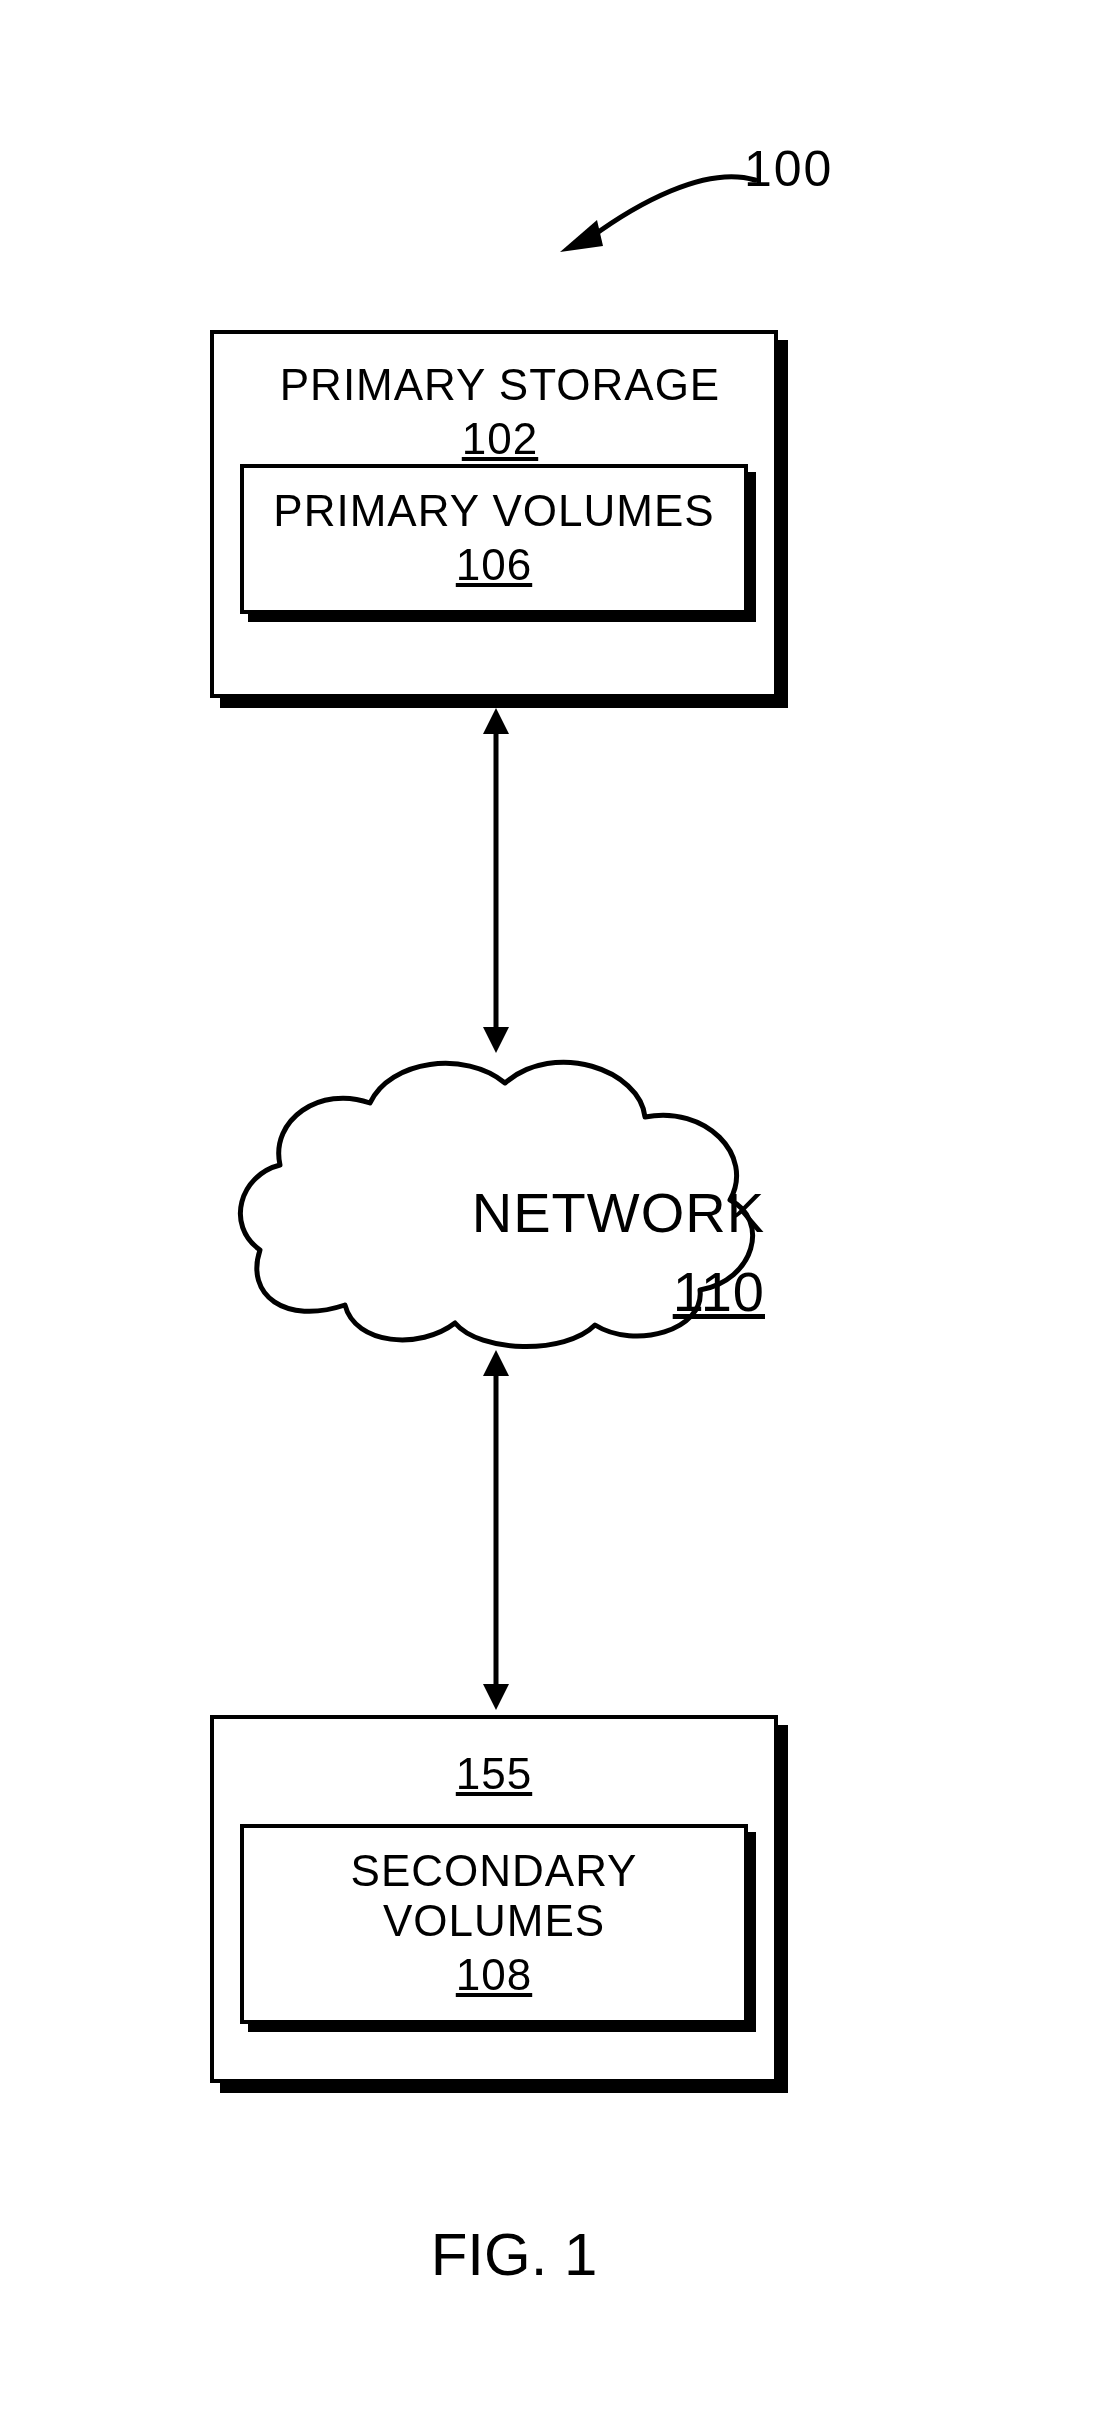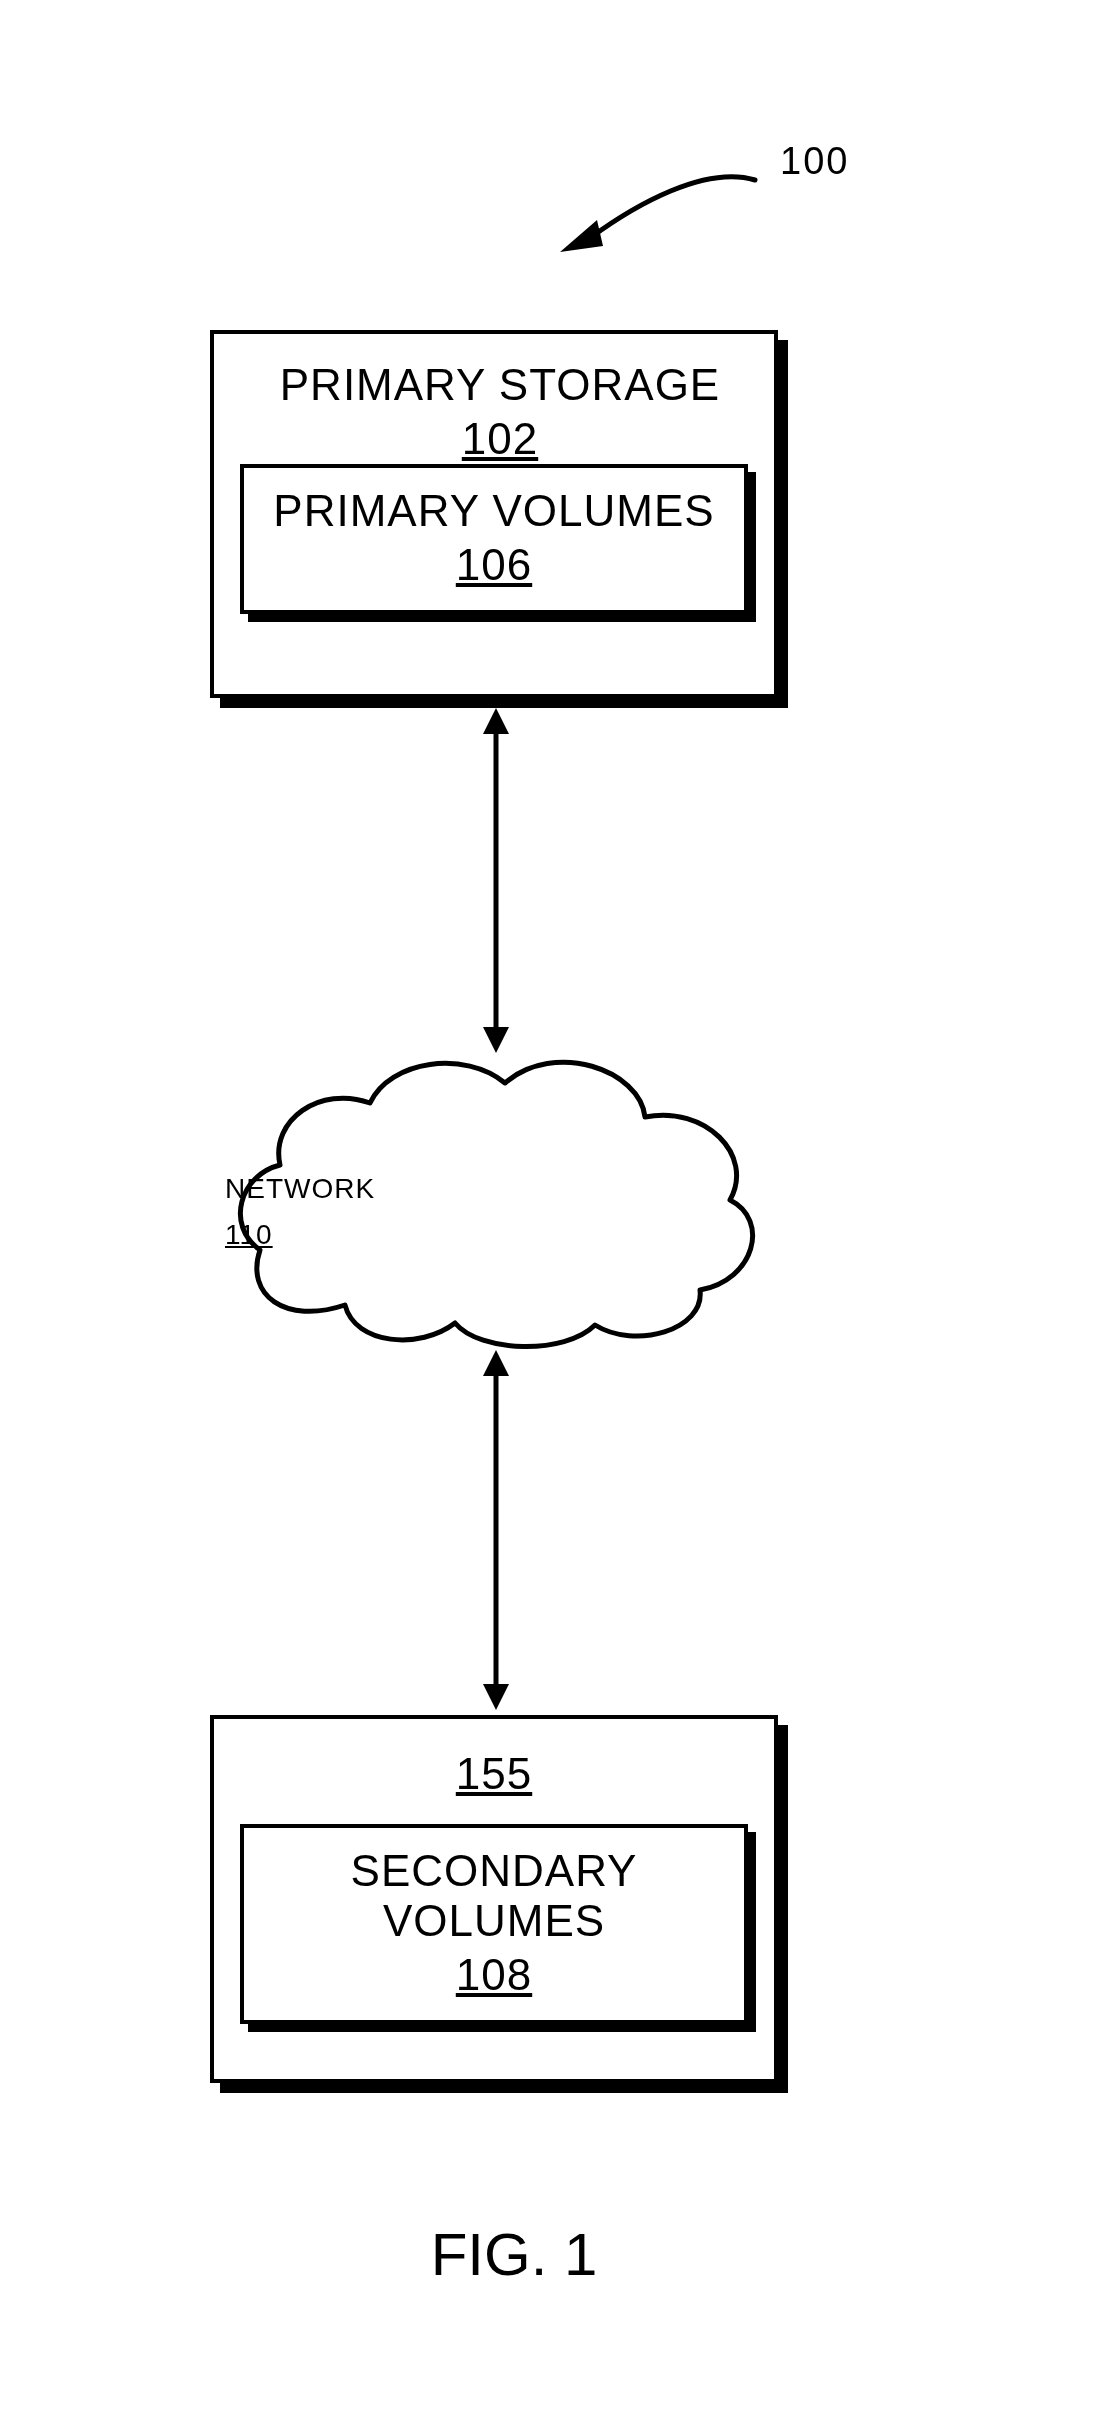--- a/index.html
+++ b/index.html
@@ -10,23 +10,23 @@
     position:relative;
     color:#000;
   }
   .page{
     position:absolute;
     inset:0;
   }
   
   .ref-label{
     position:absolute;
-    left:780px;
+    left:744px;
     top:140px;
-    font-size:38px;
+    font-size:50px;
     letter-spacing:2px;
   }
   .ref-arrow{
     position:absolute;
     left:555px;
     top:160px;
     width:205px;
     height:100px;
   }
   .ref-arrow svg{width:100%;height:100%;}
@@ -82,24 +82,24 @@
     height:310px;
   }
   .cloud-wrap svg.cloud{
     position:absolute;
     left:0;top:0;
     width:540px;height:310px;
   }
   .cloud-label{
     position:absolute;
     left:0;
-    top:128px;
+    top:135px;
     width:100%;
-    text-align:left;
-    font-size:28px;
+    text-align:right;
+    font-size:56px;
     letter-spacing:1px;
   }
   .cloud-label .num{margin-top:14px;}
 
   
   .dblarrow{
     position:absolute;
     left:483px;
     width:26px;
   }

